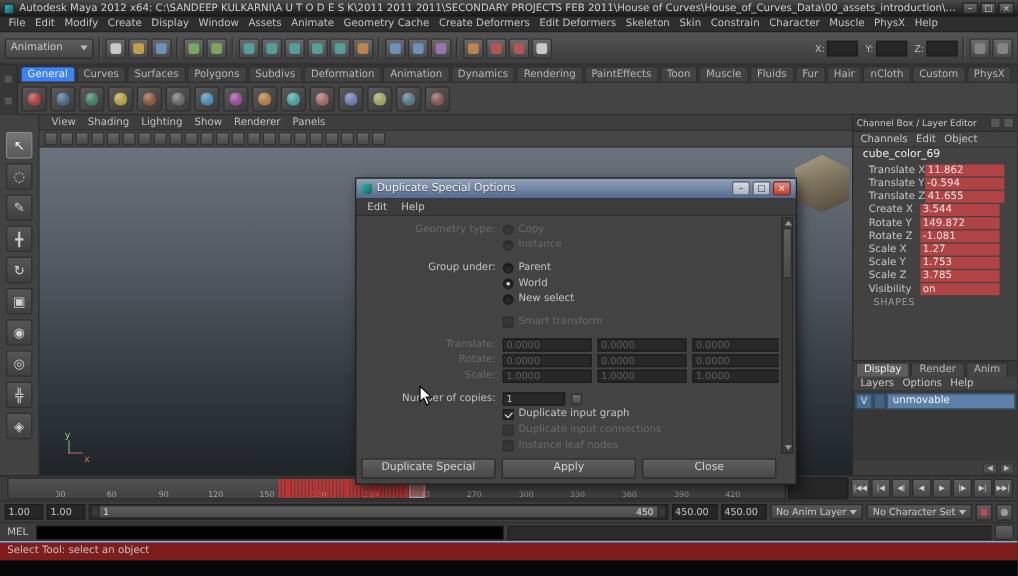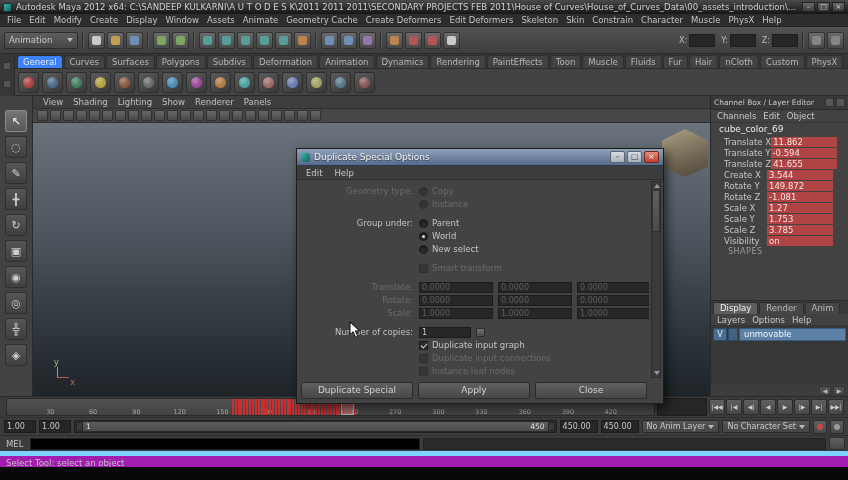--- a/index.html
+++ b/index.html
@@ -219,22 +219,22 @@
 
   
   .cmd-row { position:absolute; top:435px; left:0; right:0; height:16px; background:#3c3c3c;
              border-top:1px solid #2e2e2e; display:flex; align-items:center; gap:3px; padding:0 3px; }
   .cmd-label { width:24px; flex:none; padding-left:3px; font-size:8.5px; color:#c4c4c4; }
   .cmd-input { width:390px; height:12px; flex:none; background:#000; border:1px solid #222;
                color:#ddd; font-family:"DejaVu Sans Mono","Liberation Mono",monospace; font-size:8px; }
   .cmd-result { flex:1; height:12px; background:#2a2a2a; border:1px solid #232323; }
   .se-btn { width:16px; height:13px; flex:none; background:linear-gradient(#606060,#474747);
             border:1px solid #2c2c2c; border-radius:2px; }
-  .help-row { position:absolute; top:451px; left:0; right:0; height:16px; background:#a21caf;
-              border-top:5px solid #7dd3fc; line-height:15px; padding-left:6px;
+  .help-row { position:absolute; top:451px; left:0; right:0; height:16px; background:#7f1d1d;
+              border-top:1px solid #7dd3fc; line-height:15px; padding-left:6px;
               font-size:8.5px; color:#c2c2c2; }
   .bottom-strip { position:absolute; top:467px; left:0; right:0; height:13px; background:#070707; }
 
   .cursor { position:absolute; left:349px; top:321px; z-index:30; pointer-events:none; }
 </style>
 </head>
 <body>
 
 <div class="screen">
 

